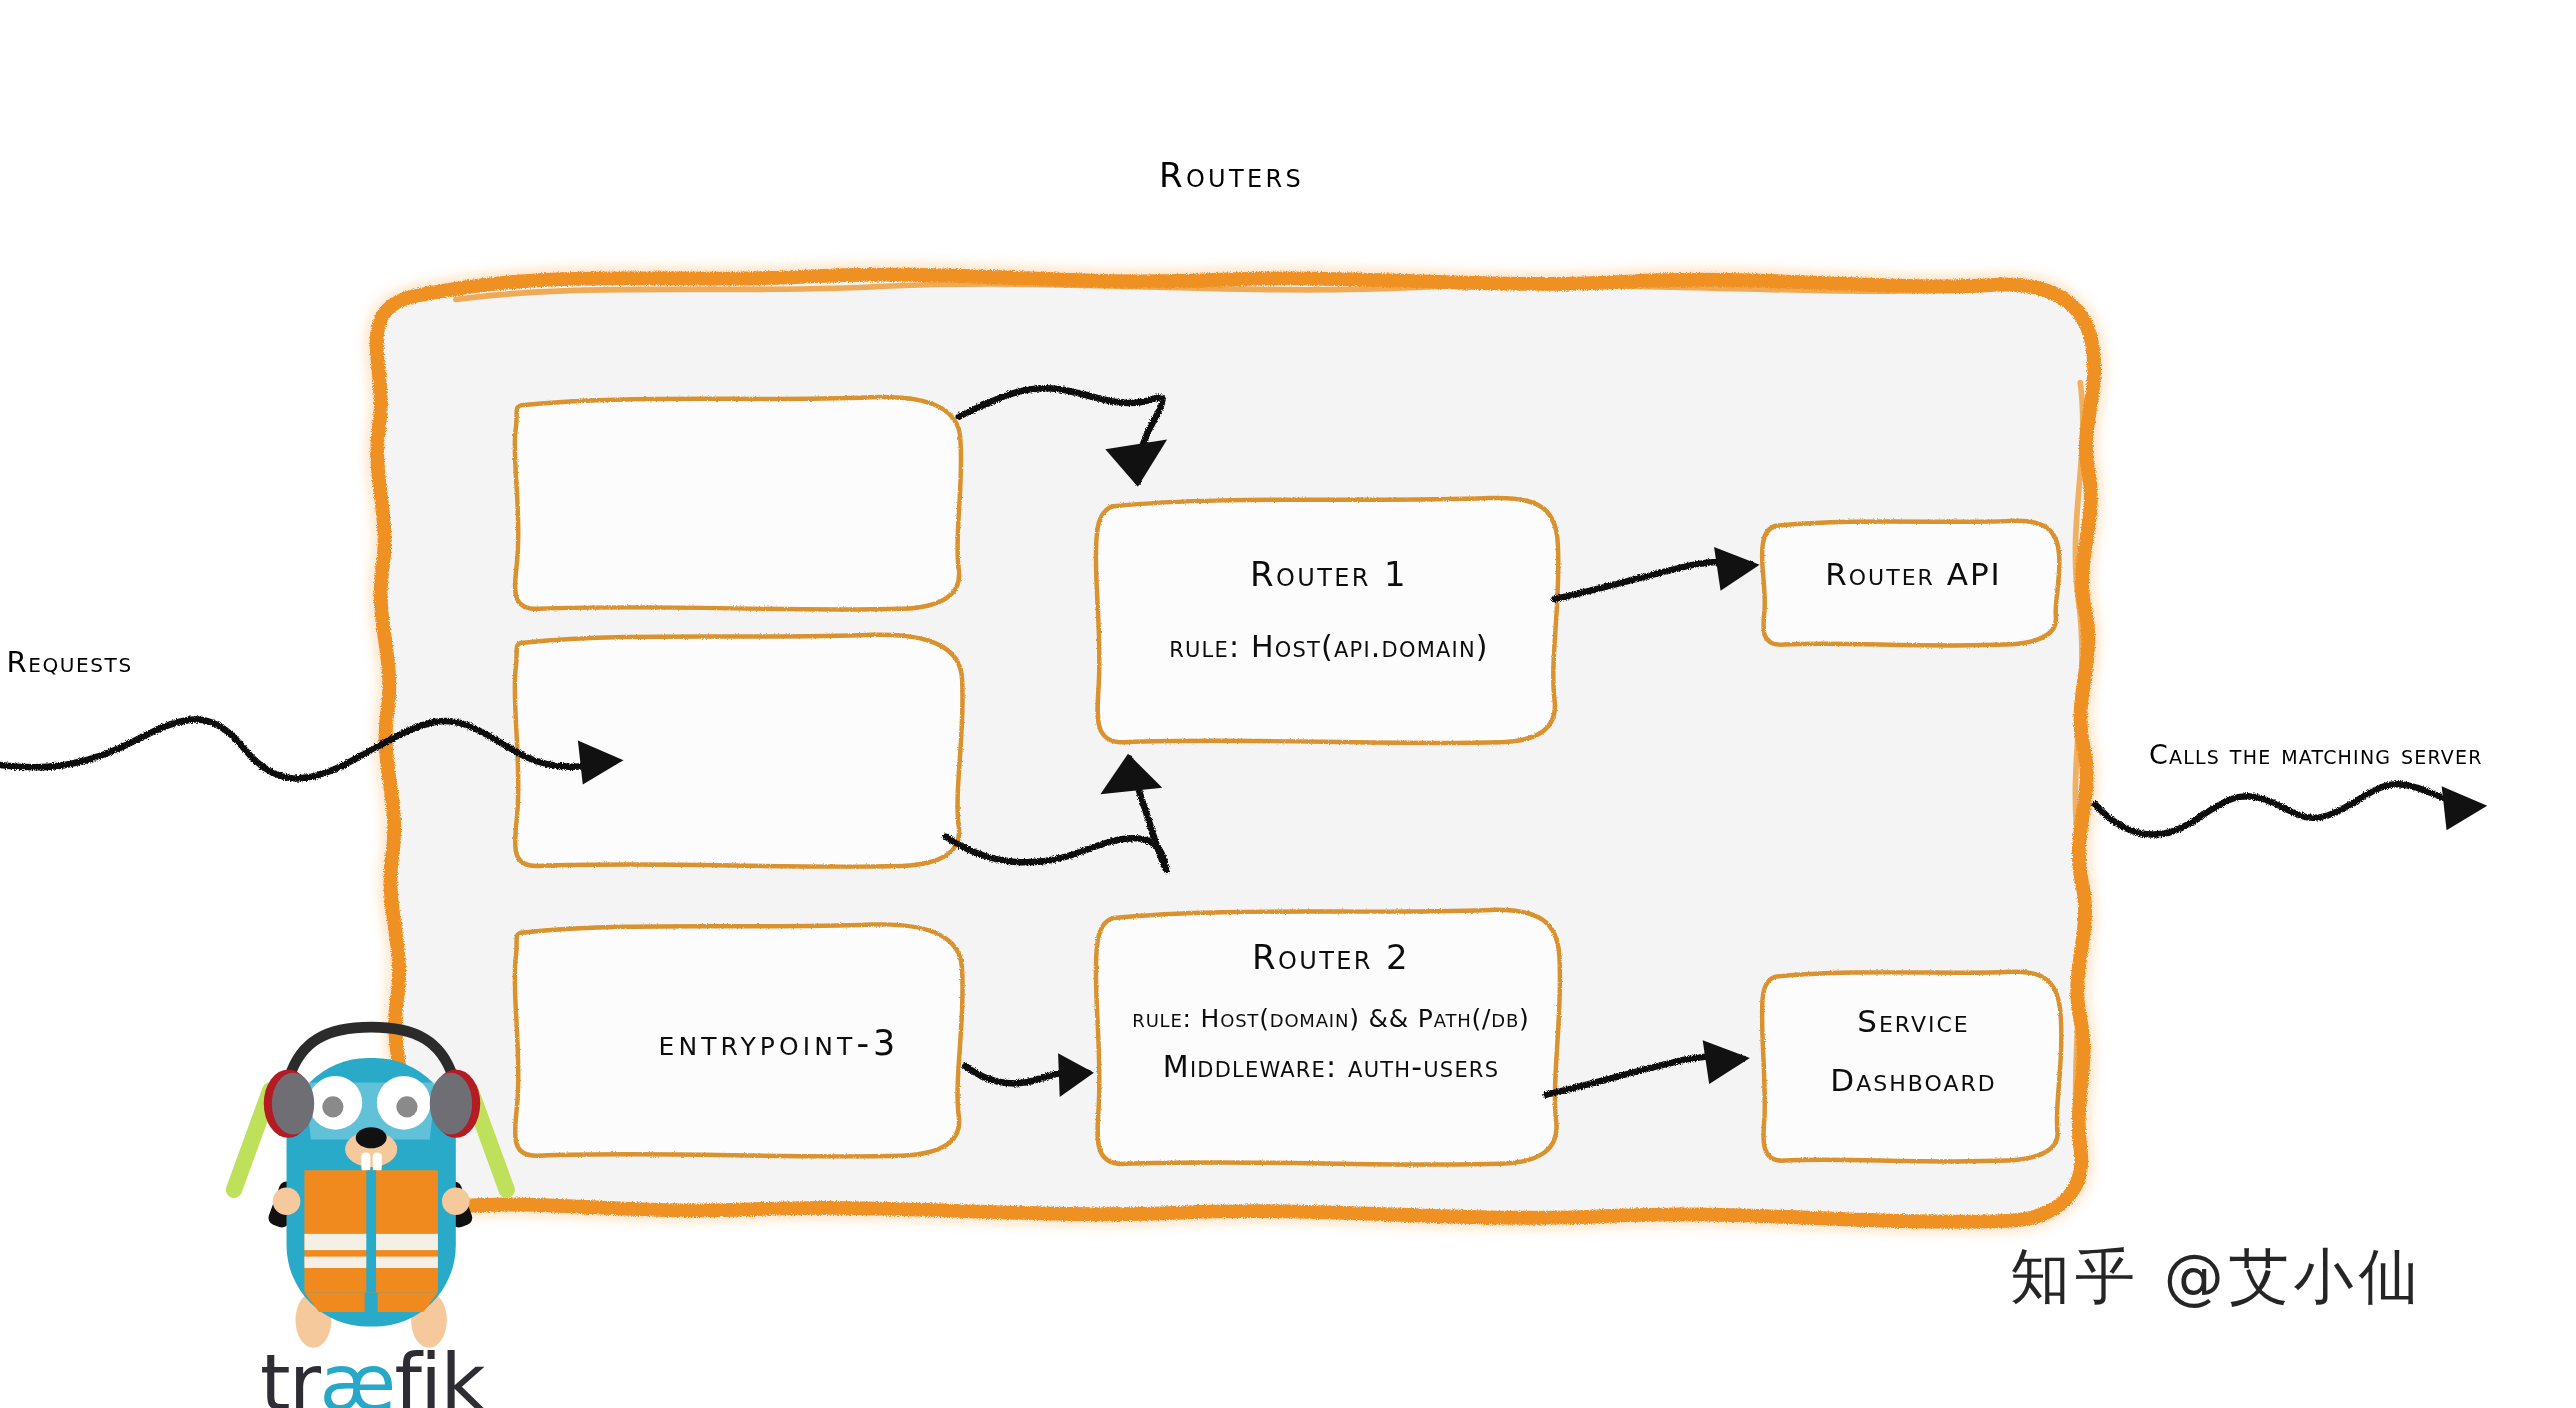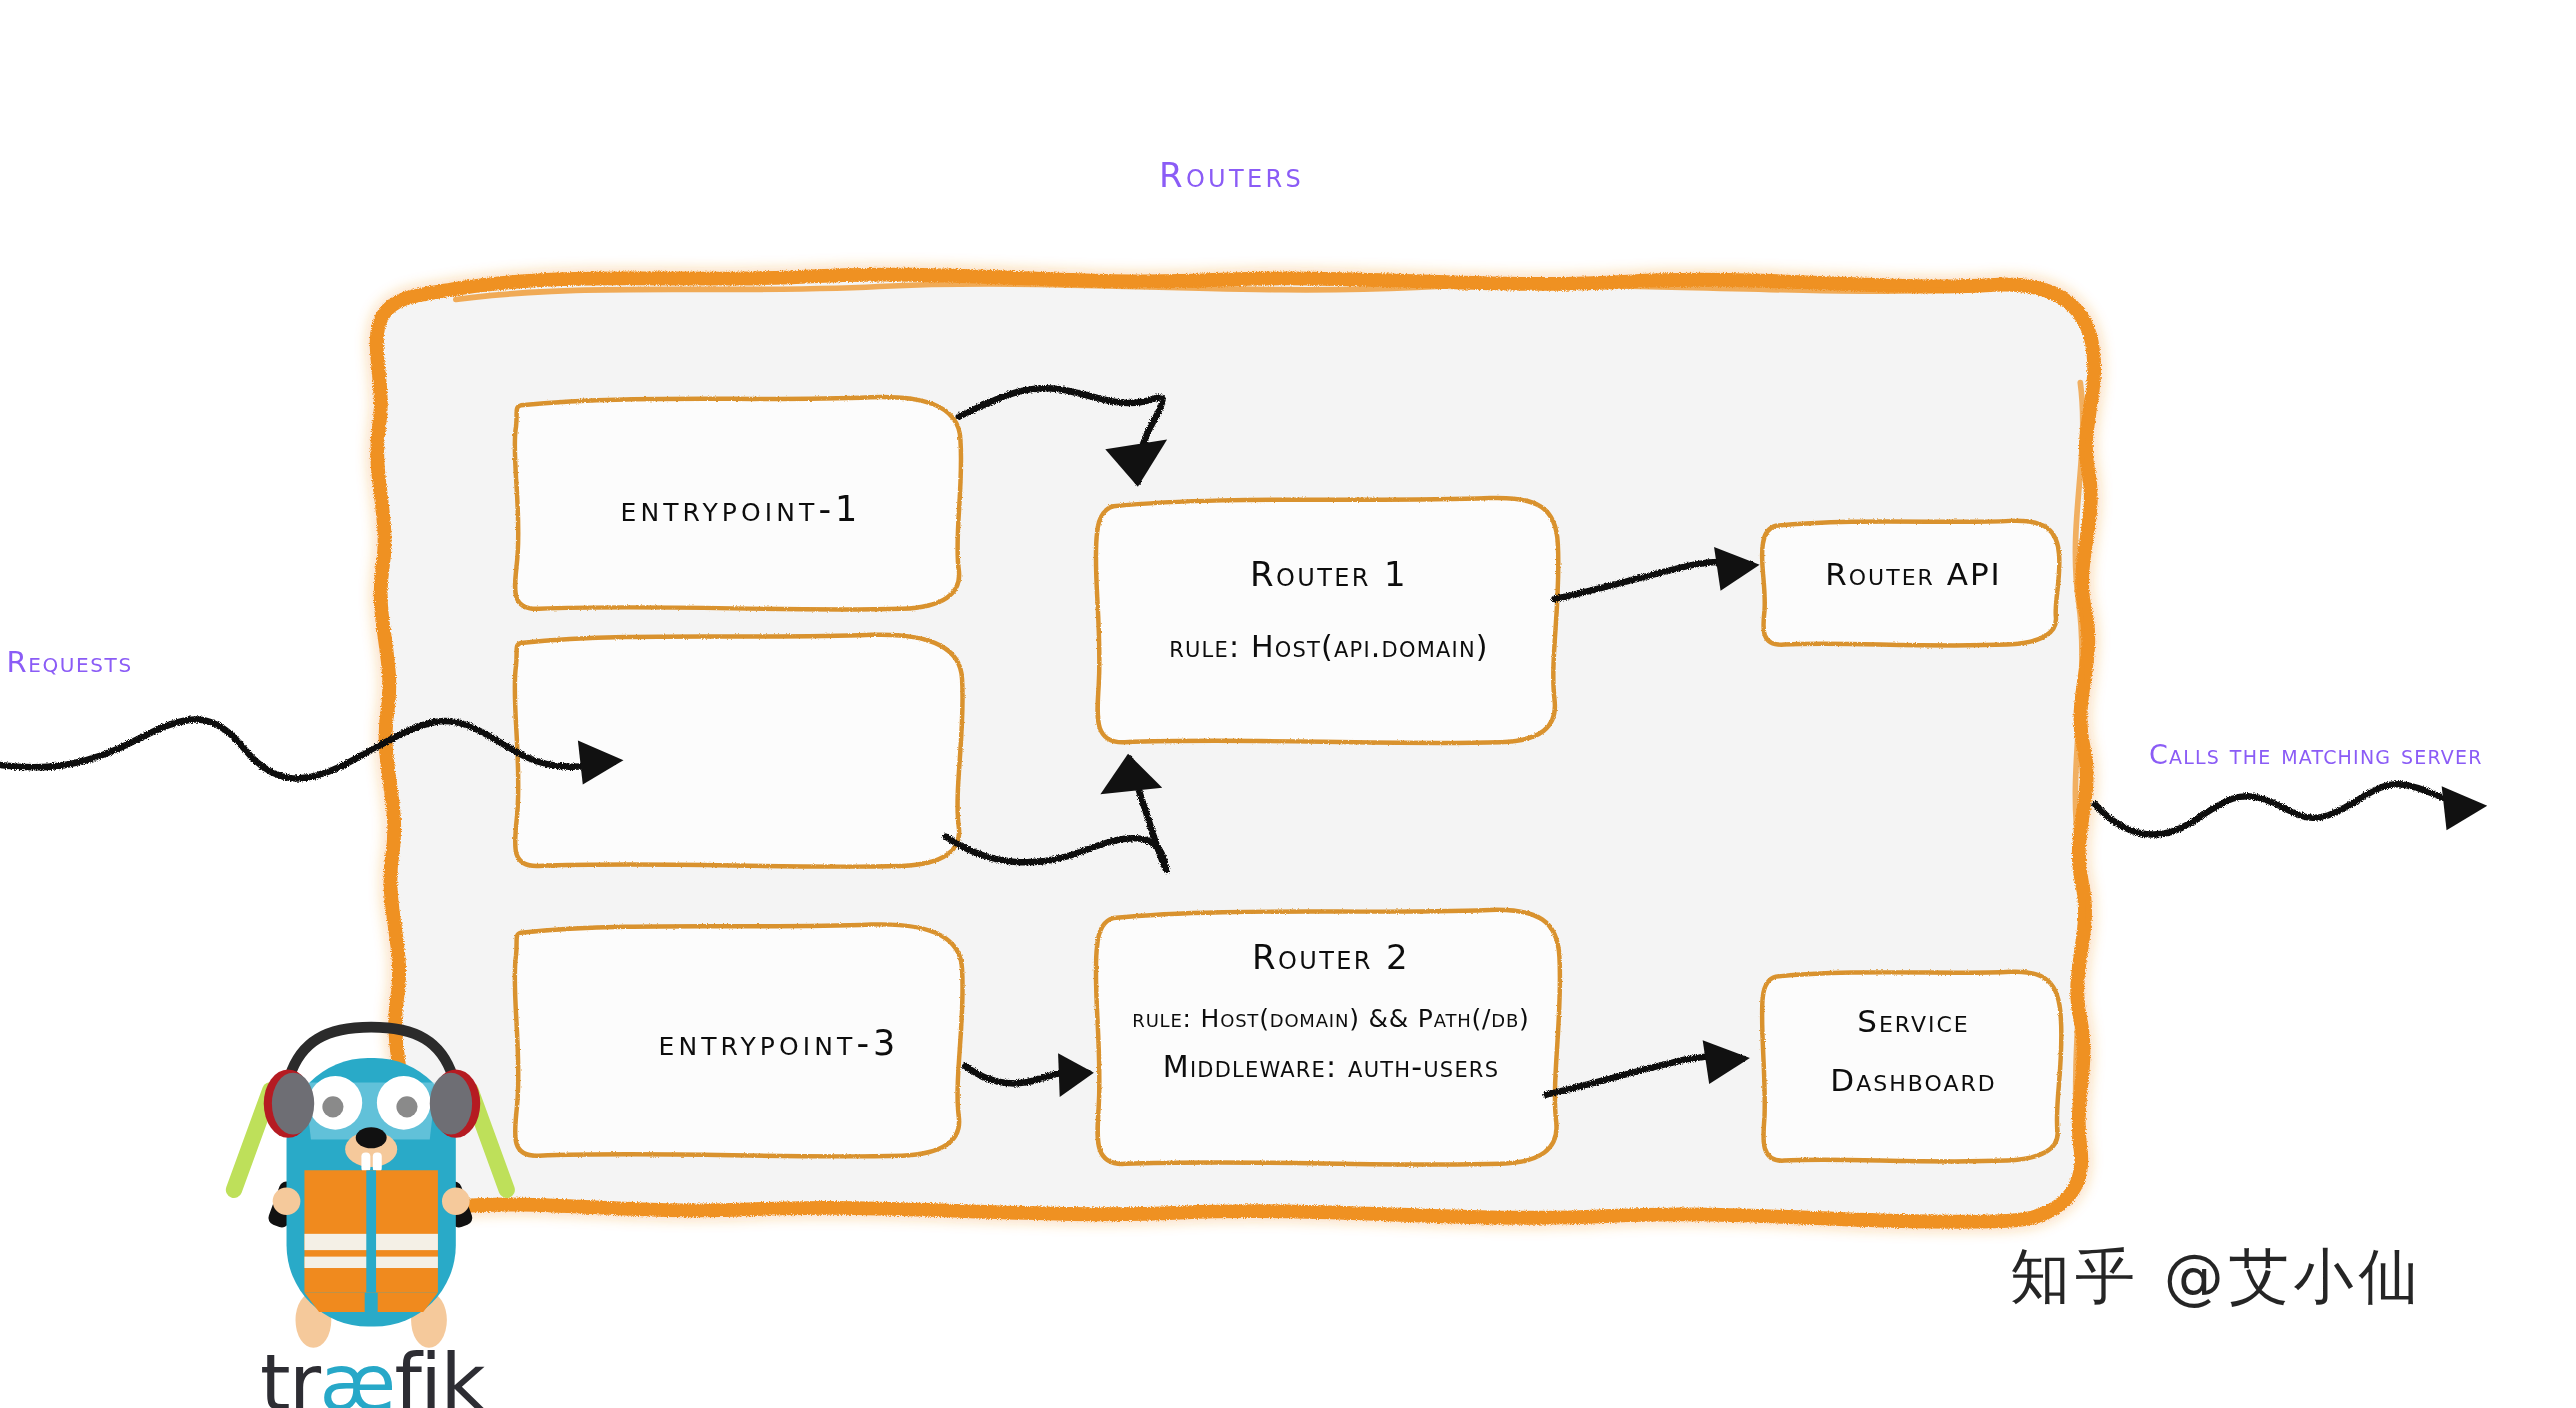--- a/index.html
+++ b/index.html
@@ -1,20 +1,20 @@
 <!DOCTYPE html>
 <html style="font-size:13px"><head>
 <meta charset="utf-8">
 <style>
   html,body{margin:0;padding:0;background:#ffffff;}
   body{width:2576px;height:1408px;position:relative;overflow:hidden;
        font-family:"DejaVu Sans","Liberation Sans",sans-serif;}
   .stage{position:absolute;inset:0;}
   svg.layer{position:absolute;left:0;top:0;width:2576px;height:1408px;overflow:visible;}
-  .txt{position:absolute;color:#8b5cf6;font-family:"DejaVu Sans","Liberation Sans",sans-serif;
+  .txt{position:absolute;color:#000000;font-family:"DejaVu Sans","Liberation Sans",sans-serif;
        font-weight:400;letter-spacing:0.8px;white-space:nowrap;}
   .sc{font-variant:small-caps;}
   #title{font-size:34px;left:1159px;top:155px;letter-spacing:3.3px;}
   #requests{font-size:29px;left:6.5px;top:645px;letter-spacing:1.6px;}
   #calls{font-size:27px;left:2149px;top:739px;letter-spacing:1.2px;}
   .boxlabel{position:absolute;text-align:center;color:#0d0d0d;line-height:1.25;
             font-family:"DejaVu Sans","Liberation Sans",sans-serif;}
   .ep{font-size:35px;letter-spacing:4.1px;font-variant:small-caps;}
   .rt-title{font-size:34px;letter-spacing:2.4px;font-variant:small-caps;}
   .rt-rule{font-size:30px;letter-spacing:1.2px;font-variant:small-caps;}
@@ -264,21 +264,20 @@
       <circle cx="560" cy="1476" r="17" fill="#F5C99B"></circle>
     </g>
   </svg>
 
   <div class="txt sc" id="title">Routers</div>
 
   <div class="txt sc" id="requests">Requests</div>
 
   <div class="txt sc" id="calls">Calls the matching server</div>
 
-  <div class="boxlabel ep" style="left:521px;top:488px;width:440px;">entrypoint-1</div>
   <div class="boxlabel ep" style="left:521px;top:1022px;width:516px;">entrypoint-3</div>
 
   <div class="boxlabel rt-title" style="left:1099px;top:553px;width:460px;">Router 1</div>
   <div class="boxlabel rt-rule" style="left:1099px;top:628px;width:460px;">rule: Host(api.domain)</div>
 
   <div class="boxlabel rt-title" style="left:1099px;top:936px;width:464px;">Router 2</div>
   <div class="boxlabel rt-rule2" style="left:1099px;top:1003px;width:464px;">rule: Host(domain) &amp;&amp; Path(/db)</div>
   <div class="boxlabel rt-rule" style="left:1099px;top:1048px;width:464px;">Middleware: auth-users</div>
 
   <div class="boxlabel svc" style="left:1765px;top:552px;width:297px;">Router API</div>

